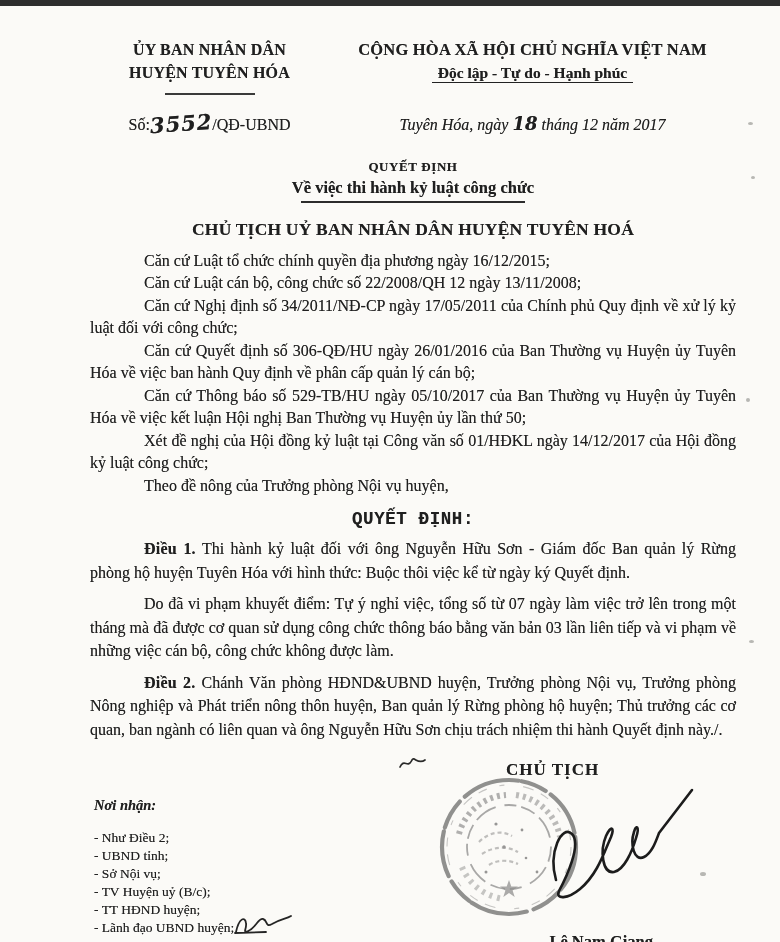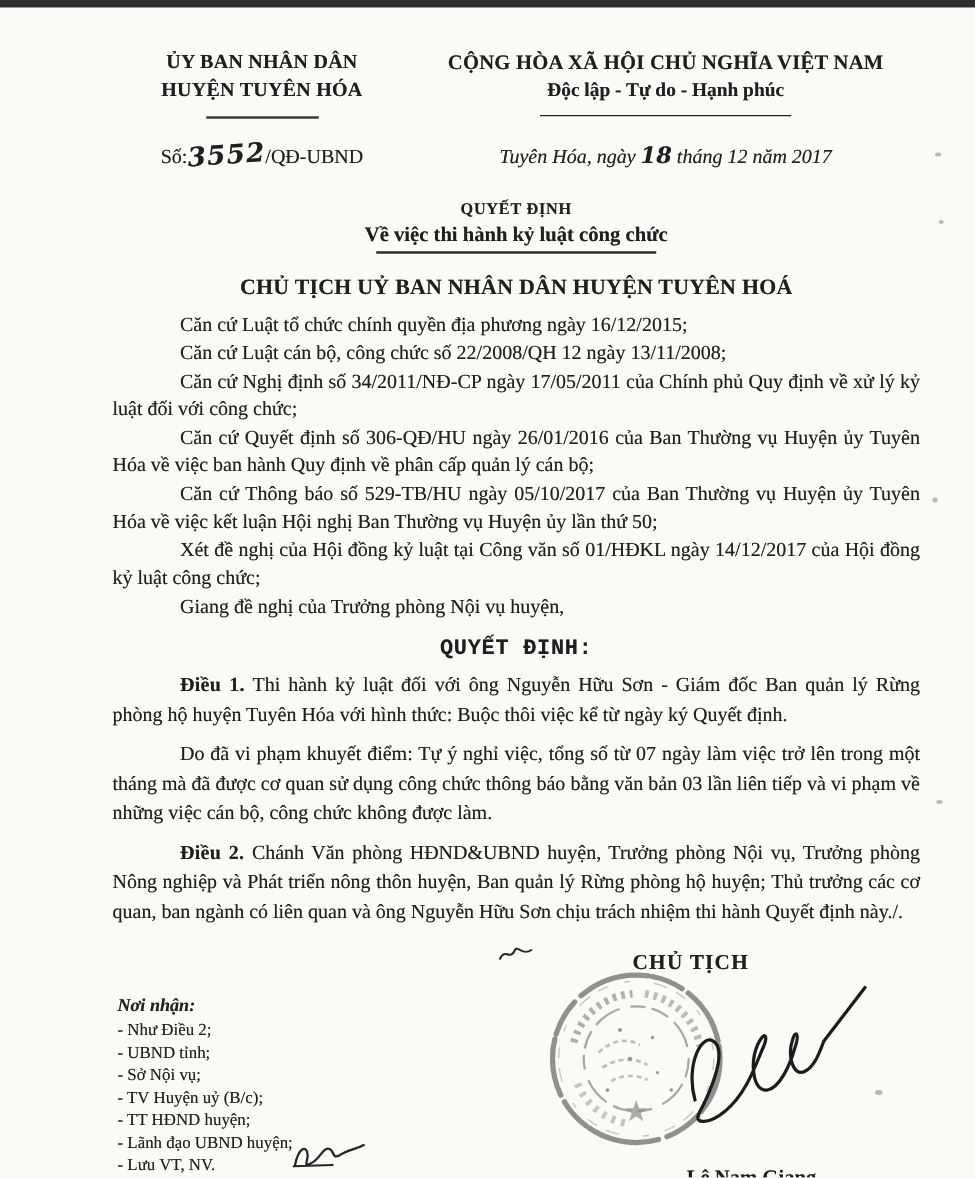--- a/index.html
+++ b/index.html
@@ -12,21 +12,21 @@
   }
   .topbar { position:absolute; top:0; left:0; width:100%; height:6px; background:#2e2e2e; }
   .content { position:absolute; top:38px; left:90px; width:646px; }
 
   .header-row { display:flex; }
   .header-left { width:37%; text-align:center; font-weight:bold; font-size:16px; line-height:23px; letter-spacing:.2px; }
   .header-rule { width:90px; height:2px; background:#3a3a3a; margin:9px auto 0; }
   .header-right { width:63%; text-align:center; }
   .hr-line1 { font-weight:bold; font-size:16.5px; line-height:23px; letter-spacing:.2px; }
   .hr-line2 { display:inline-block; font-weight:bold; font-size:15.5px; margin-top:3px;
-              border-bottom:1.6px solid #222; padding:0 6px 10px; }
+              border-bottom:1.6px solid #222; padding:0 6px 0; }
 
   .meta-row { display:flex; margin-top:15px; align-items:baseline; }
   .doc-number { width:37%; text-align:center; font-size:16px; white-space:nowrap; }
   .handwritten-no { display:inline-block; font-family:"DejaVu Serif",serif; font-style:italic; font-weight:bold;
                     font-size:21px; letter-spacing:1px; transform:rotate(-4deg); position:relative; top:1px; }
   .doc-date { width:63%; text-align:center; font-style:italic; font-size:16px; white-space:nowrap; }
   .handwritten-day { font-style:italic; font-weight:bold; font-size:18px; font-family:"DejaVu Serif",serif; }
 
   .title-main { text-align:center; font-weight:bold; font-size:13px; letter-spacing:.6px; margin-top:24px; }
   .title-sub  { text-align:center; font-weight:bold; font-size:16.5px; margin-top:3px; }
@@ -35,21 +35,21 @@
 
   .preamble { margin-top:10px; }
   .preamble p { margin:0; font-size:16px; line-height:22.5px; text-align:justify; text-indent:54px; }
 
   .decision-heading { text-align:center; font-weight:bold; font-size:17.5px; letter-spacing:.6px; margin:12px 0 4px;font-family:Liberation Mono, monospace; }
 
   .article { margin:8px 0 0; font-size:16px; line-height:23.5px; text-align:justify; text-indent:54px; }
   .article b { letter-spacing:.2px; }
 
   .recipients { position:absolute; left:94px; top:796px; font-size:13.5px; line-height:18px; }
-  .recipients .label { font-weight:bold; font-style:italic; font-size:14.5px; margin-bottom:1px; }
+  .recipients .label { font-weight:bold; font-style:italic; font-size:14.5px; margin-bottom:15px; }
 
   .sig-title { position:absolute; left:506px; top:760px; font-weight:bold; font-size:17px; letter-spacing:1px; z-index:3; }
   .sig-name  { position:absolute; left:468px; top:932px; width:185px; text-align:right; font-weight:bold; font-size:16.5px; z-index:3; }
   .stamp { position:absolute; left:434px; top:772px; width:150px; height:150px; opacity:.6; filter:blur(.4px); z-index:1; }
   .signature-main { position:absolute; left:542px; top:786px; width:155px; height:118px; z-index:2; }
   .signature-small { position:absolute; left:232px; top:910px; width:62px; height:26px; }
   .mark-after-text { position:absolute; left:398px; top:754px; width:30px; height:18px; }
 
   .speck { position:absolute; background:#9a9a96; border-radius:50%; opacity:.7; }
 </style>
@@ -87,21 +87,21 @@
     <div class="title-sub-rule"></div>
     <div class="authority">CHỦ TỊCH UỶ BAN NHÂN DÂN HUYỆN TUYÊN HOÁ</div>
 
     <div class="preamble">
       <p>Căn cứ Luật tổ chức chính quyền địa phương ngày 16/12/2015;</p>
       <p>Căn cứ Luật cán bộ, công chức số 22/2008/QH 12 ngày 13/11/2008;</p>
       <p>Căn cứ Nghị định số 34/2011/NĐ-CP ngày 17/05/2011 của Chính phủ Quy định về xử lý kỷ luật đối với công chức;</p>
       <p>Căn cứ Quyết định số 306-QĐ/HU ngày 26/01/2016 của Ban Thường vụ Huyện ủy Tuyên Hóa về việc ban hành Quy định về phân cấp quản lý cán bộ;</p>
       <p>Căn cứ Thông báo số 529-TB/HU ngày 05/10/2017 của Ban Thường vụ Huyện ủy Tuyên Hóa về việc kết luận Hội nghị Ban Thường vụ Huyện ủy lần thứ 50;</p>
       <p>Xét đề nghị của Hội đồng kỷ luật tại Công văn số 01/HĐKL ngày 14/12/2017 của Hội đồng kỷ luật công chức;</p>
-      <p>Giang đề nghị của Trưởng phòng Nội vụ huyện,</p>
+      <p>Theo đề nông của Trưởng phòng Nội vụ huyện,</p>
     </div>
 
     <div class="decision-heading">QUYẾT ĐỊNH:</div>
 
     <p class="article"><b>Điều 1.</b><span> Thi hành kỷ luật đối với ông Nguyễn Hữu Sơn - Giám đốc Ban quản lý Rừng phòng hộ huyện Tuyên Hóa với hình thức: Buộc thôi việc kể từ ngày ký Quyết định.</span></p>
     <p class="article"><b></b><span>Do đã vi phạm khuyết điểm: Tự ý nghỉ việc, tổng số từ 07 ngày làm việc trở lên trong một tháng mà đã được cơ quan sử dụng công chức thông báo bằng văn bản 03 lần liên tiếp và vi phạm về những việc cán bộ, công chức không được làm.</span></p>
     <p class="article"><b>Điều 2.</b><span> Chánh Văn phòng HĐND&amp;UBND huyện, Trưởng phòng Nội vụ, Trưởng phòng Nông nghiệp và Phát triển nông thôn huyện, Ban quản lý Rừng phòng hộ huyện; Thủ trưởng các cơ quan, ban ngành có liên quan và ông Nguyễn Hữu Sơn chịu trách nhiệm thi hành Quyết định này./.</span></p>
   </div>
 
   <svg class="mark-after-text" viewBox="0 0 30 18">

